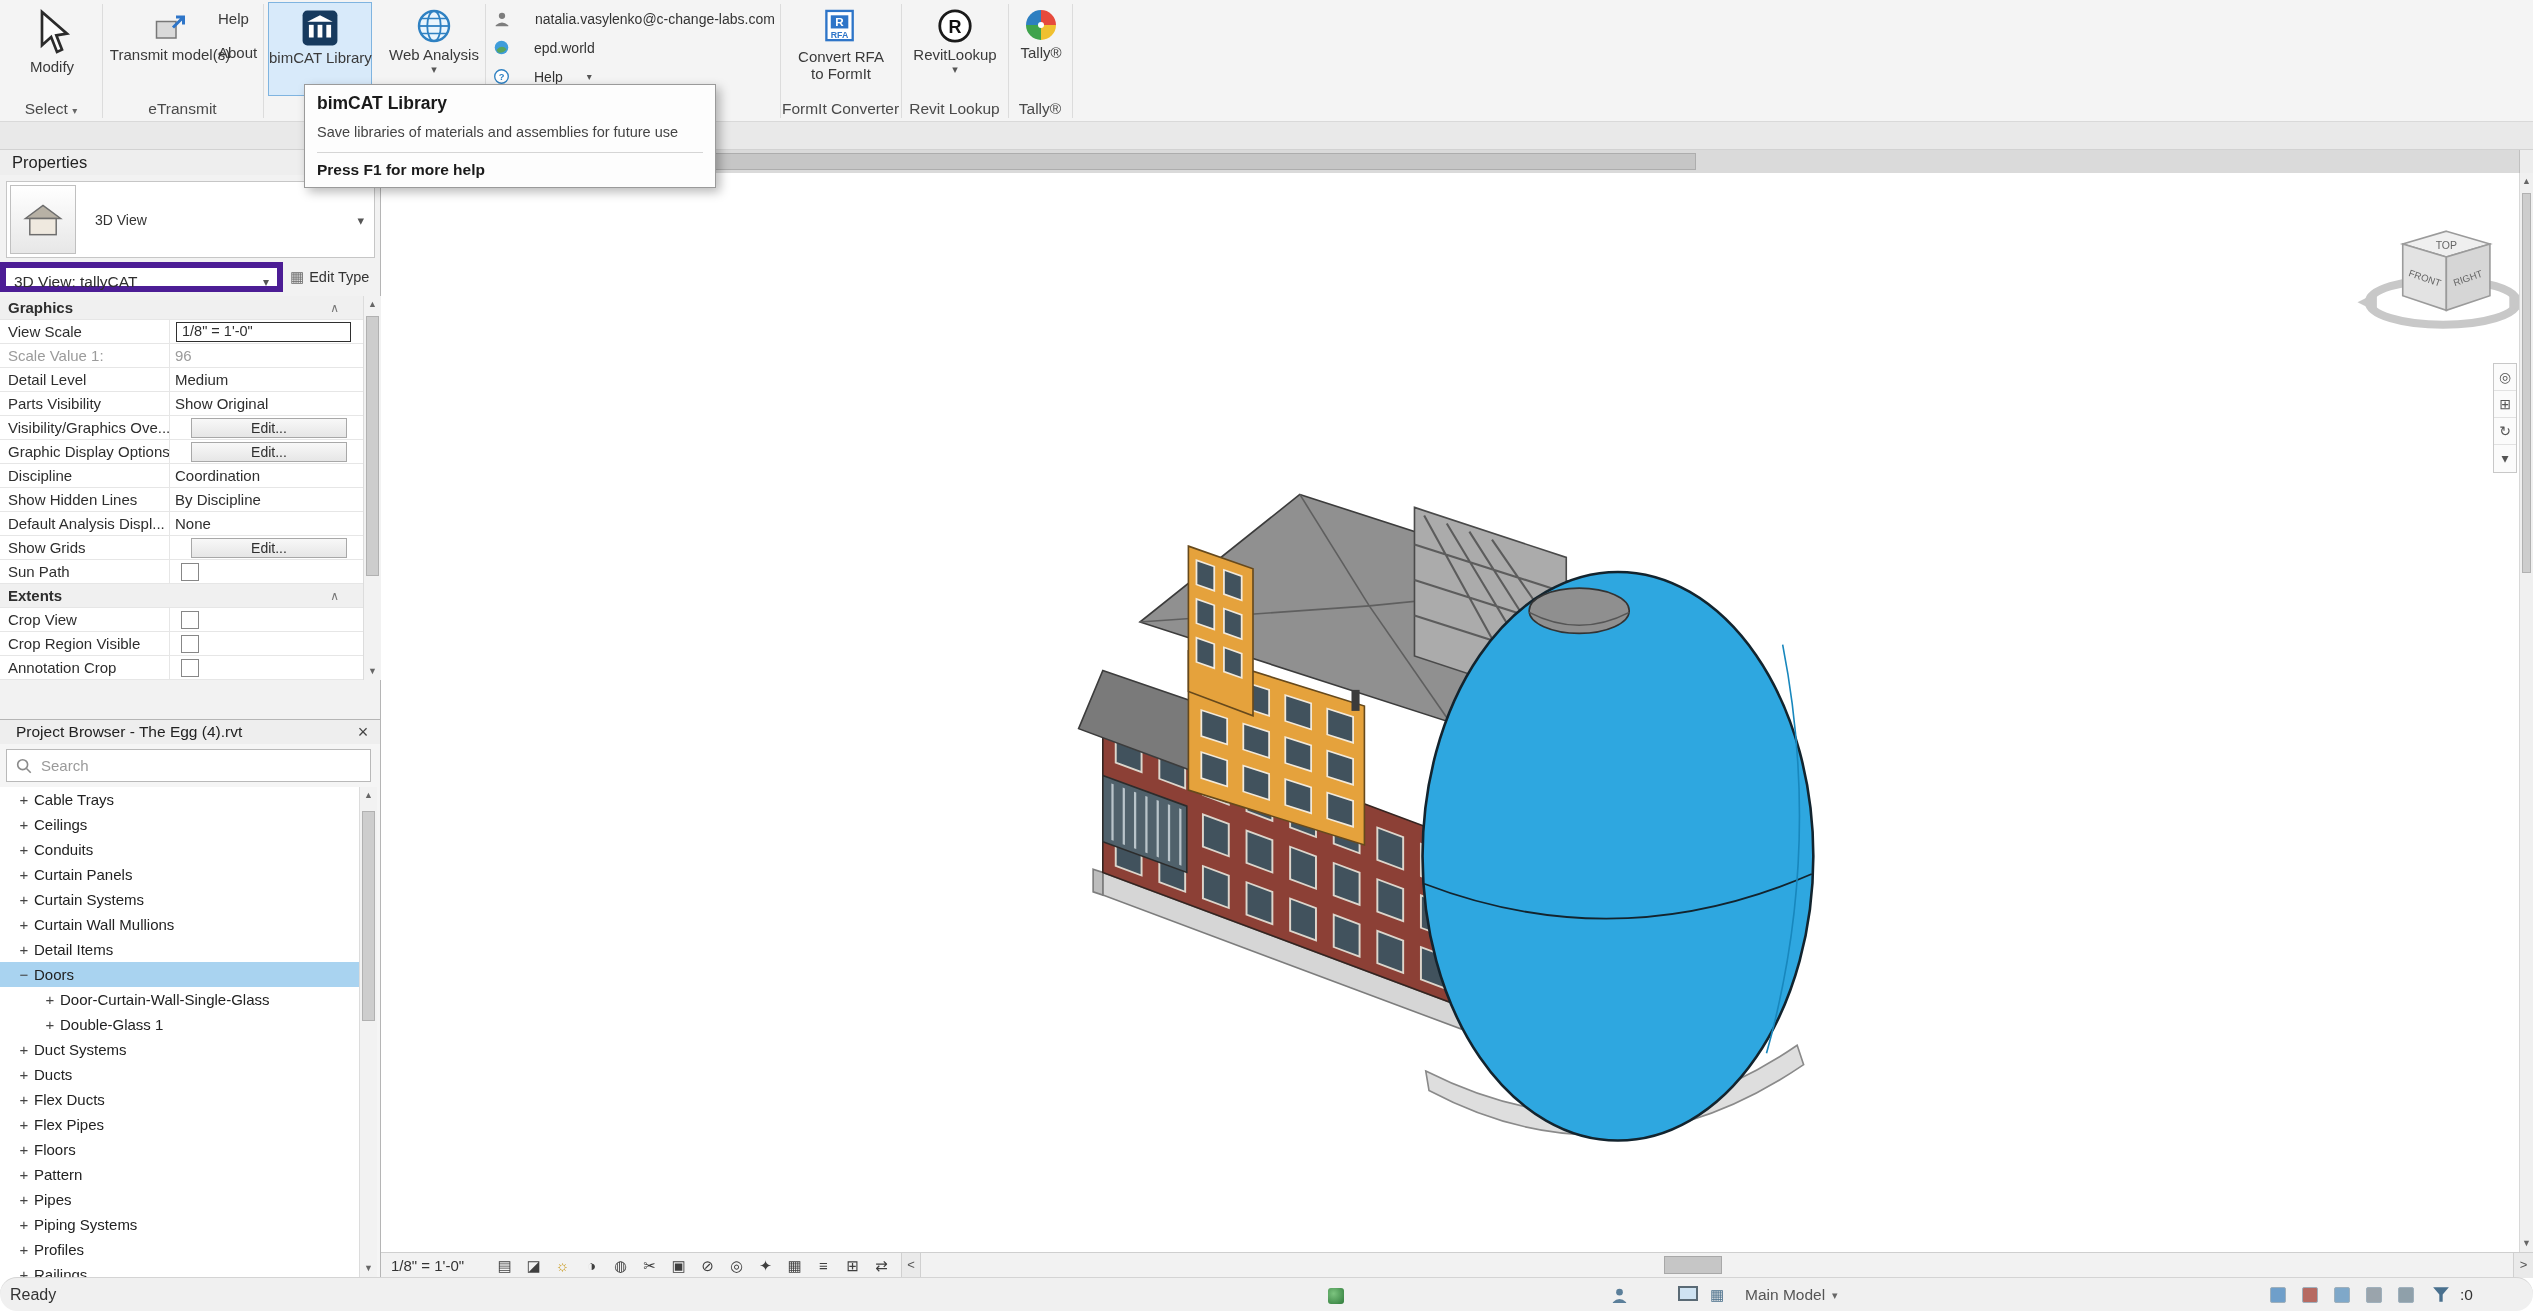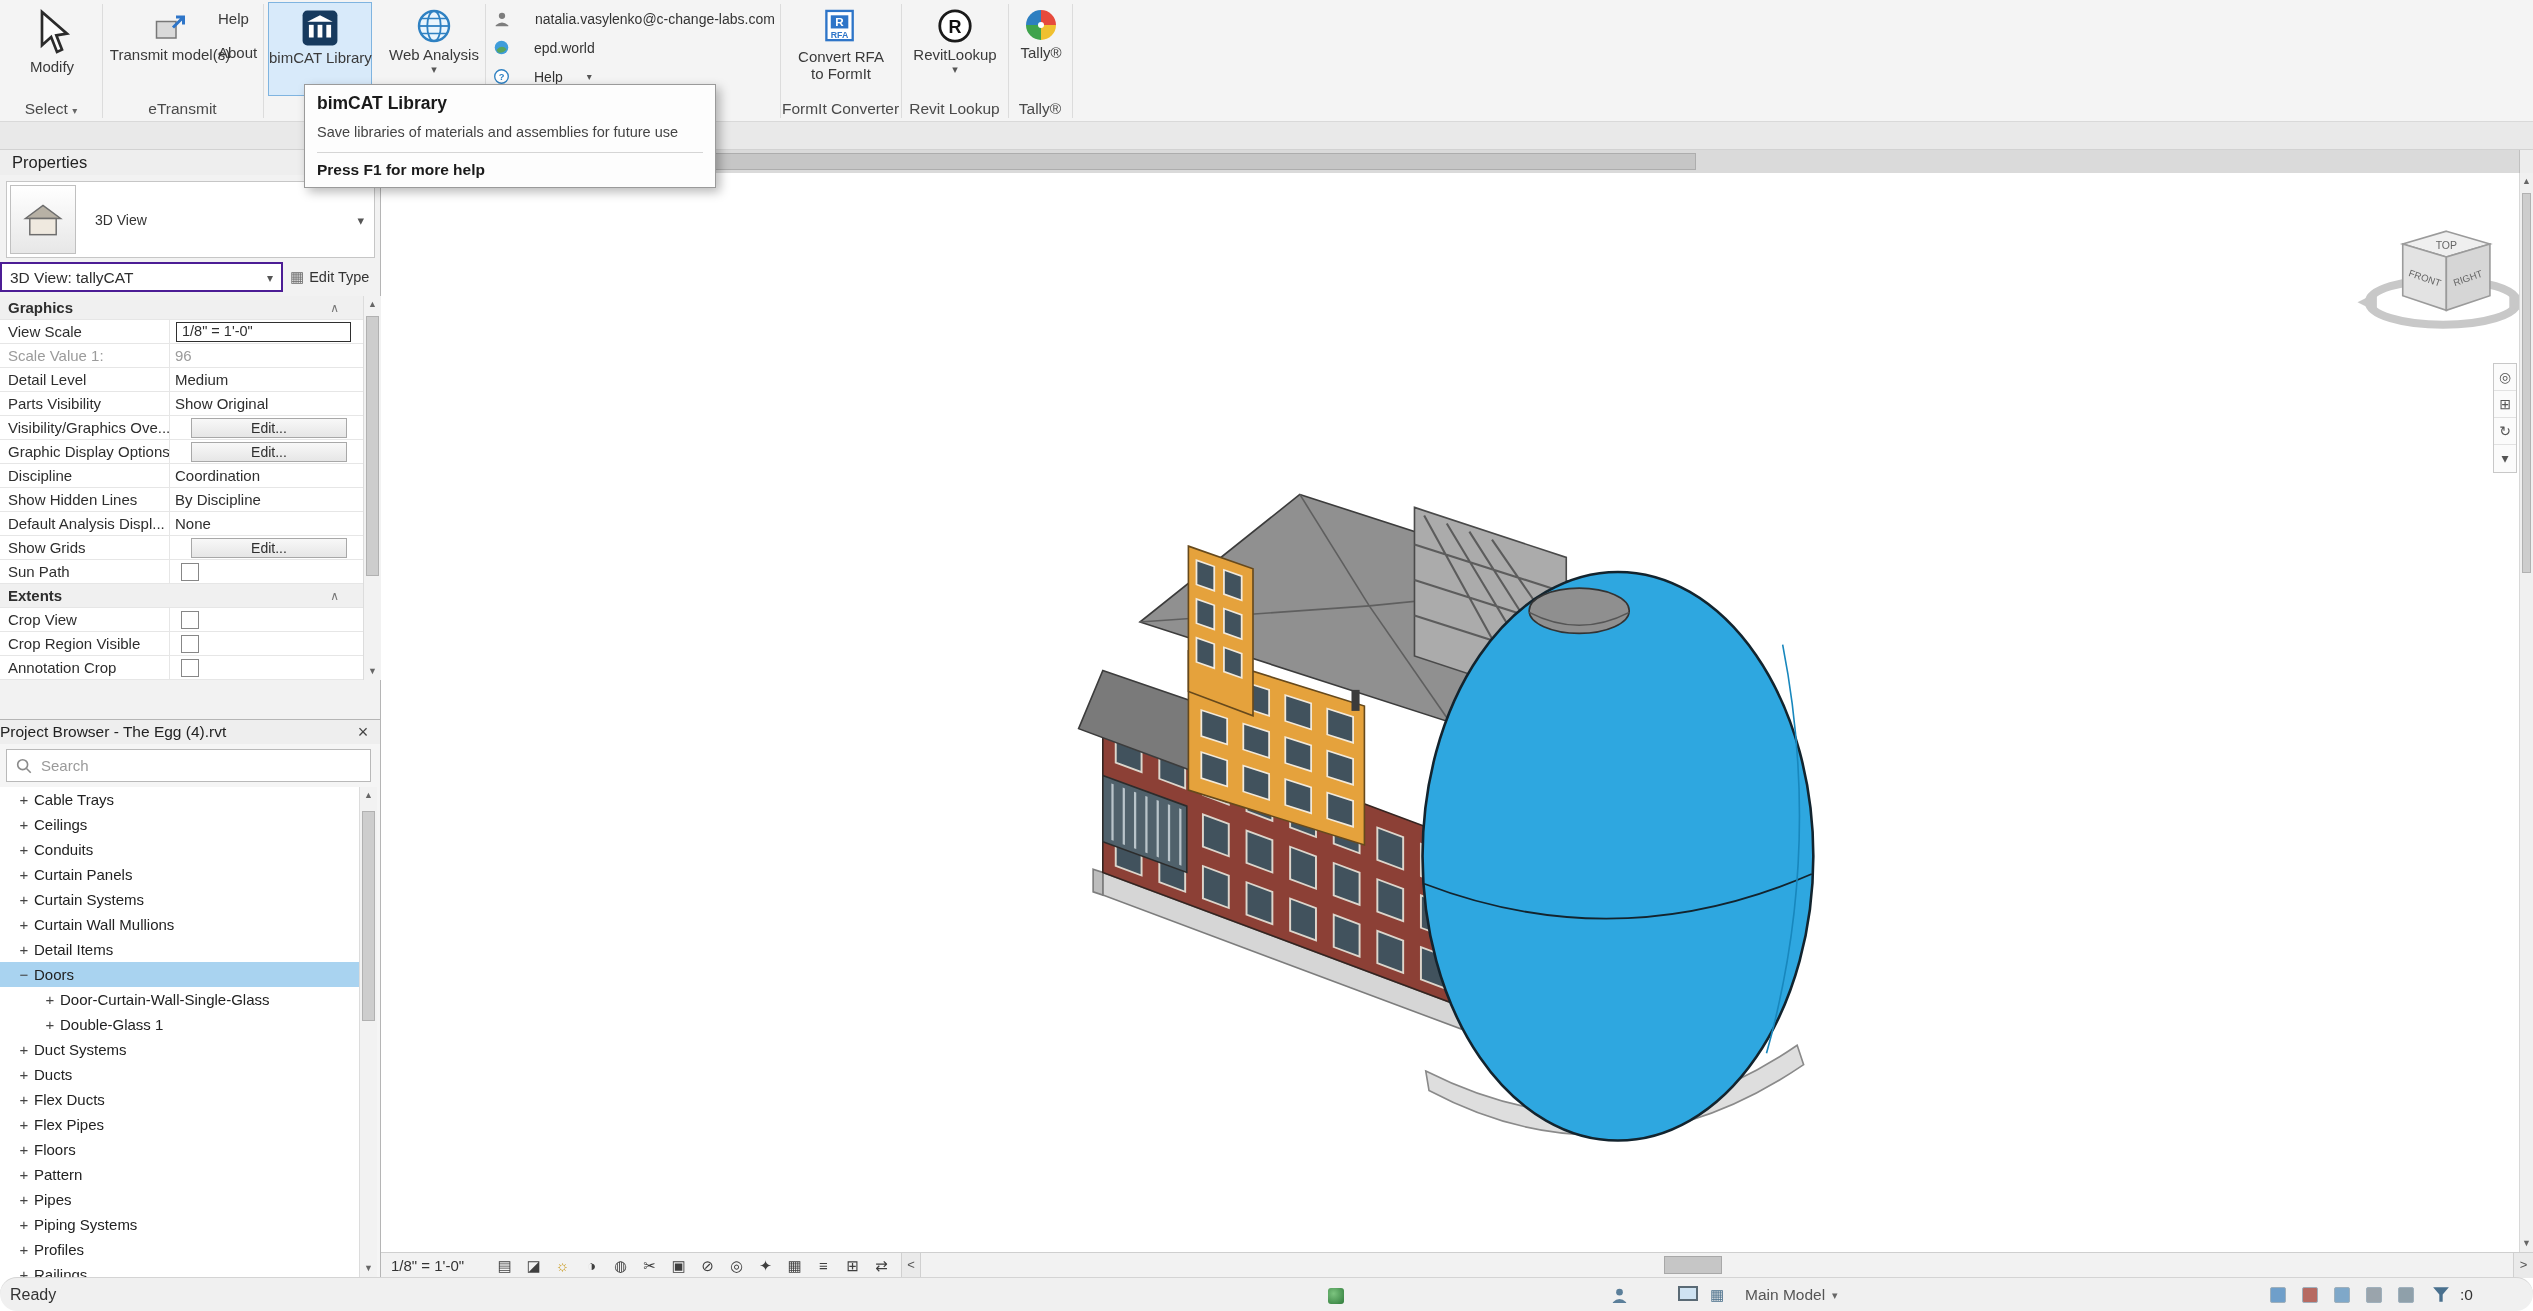--- a/index.html
+++ b/index.html
@@ -38,21 +38,21 @@
   .tt-foot { font-size:15.5px; font-weight:600; color:#1a1a1a; margin-top:8px; }
 
   
   .props { position:absolute; left:0; top:150px; width:381px; height:569px; background:#f2f2f2; border-right:1px solid #b5b5b5; }
   .panel-title { height:25px; line-height:25px; padding-left:12px; font-size:16.5px; color:#222; background:#eeeeee; }
   .type-sel { position:absolute; left:6px; top:31px; width:369px; height:77px; background:#fff; border:1px solid #c6c6c6; }
   .type-icon-btn { position:absolute; left:3px; top:3px; width:66px; height:69px; border:1px solid #c0c0c0;
     background:linear-gradient(#ffffff,#e7e7e7); display:flex; align-items:center; justify-content:center; }
   .type-name { position:absolute; left:88px; top:0; height:77px; line-height:77px; font-size:14px; color:#333; }
   .type-caret { position:absolute; right:10px; top:0; height:77px; line-height:77px; color:#555; font-size:13px; }
-  .view-combo { position:absolute; left:0px; top:112px; width:283px; height:30px; background:#fff; border:2px solid #4c1d95;
+  .view-combo { position:absolute; left:0px; top:112px; width:283px; height:30px; background:#fff; border:6px solid #4c1d95;
     font-size:15.5px; line-height:28px; padding-left:8px; color:#2e2e2e; }
   .view-combo .type-caret2 { position:absolute; right:8px; top:0; line-height:28px; color:#555; font-size:12px; }
   .edit-type { position:absolute; left:286px; top:112px; width:95px; height:30px; font-size:14.5px; color:#333;
     display:flex; align-items:center; gap:5px; padding-left:4px; }
   .edit-type .eticon { color:#6a6a6a; font-size:15px; }
 
   .pgrid { position:absolute; left:0; top:146px; width:363px; height:384px; background:#fff; overflow:hidden; }
   .prow { height:24px; display:flex; align-items:center; border-bottom:1px solid #e6e6e6; background:#fff; }
   .plab { width:170px; min-width:170px; padding-left:8px; font-size:15px; color:#2e2e2e; border-right:1px solid #e6e6e6;
     height:100%; line-height:23px; white-space:nowrap; overflow:hidden; }
@@ -74,21 +74,21 @@
 
   .pscroll { position:absolute; left:363px; top:146px; width:18px; height:384px; }
   .props-foot { position:absolute; left:0; top:530px; width:381px; height:39px; }
   .props-help { position:absolute; left:10px; top:12px; font-size:15.5px; color:#2a66c8; text-decoration:underline; }
   .apply-btn { position:absolute; left:296px; top:6px; width:72px; height:27px; background:#f0f0f0;
     border:1px solid #bdbdbd; color:#9a9a9a; font-size:15px; text-align:center; line-height:25px; }
 
   
   .browser { position:absolute; left:0; top:719px; width:381px; height:558px; background:#f5f5f5;
     border-right:1px solid #b5b5b5; border-top:1px solid #b5b5b5; }
-  .browser-title { height:24px; line-height:24px; padding-left:0; font-size:15.5px; color:#222; background:#eeeeee; position:relative; }
+  .browser-title { height:24px; line-height:24px; padding-left:16px; font-size:15.5px; color:#222; background:#eeeeee; position:relative; }
   .bclose { position:absolute; right:6px; top:0; width:22px; text-align:center; font-size:18px; color:#444; }
   .searchbox { position:absolute; left:6px; top:29px; width:365px; height:33px; background:#fff; border:1px solid #b9b9b9;
     display:flex; align-items:center; padding-left:8px; gap:8px; }
   .searchbox input { border:none; outline:none; font-size:15px; color:#333; width:290px; font-family:Liberation Sans, sans-serif; background:transparent; }
   .searchbox input::placeholder { color:#9a9a9a; }
   .tree { position:absolute; left:0; top:67px; width:359px; height:491px; background:#fff; overflow:hidden; }
   .titem { height:25px; display:flex; align-items:center; font-size:15px; color:#222; white-space:nowrap; }
   .texp { width:20px; text-align:center; font-size:15px; color:#444; }
   .lvl1 { padding-left:14px; } .lvl2 { padding-left:40px; }
   .tsel { background:#a9d3f0; }

